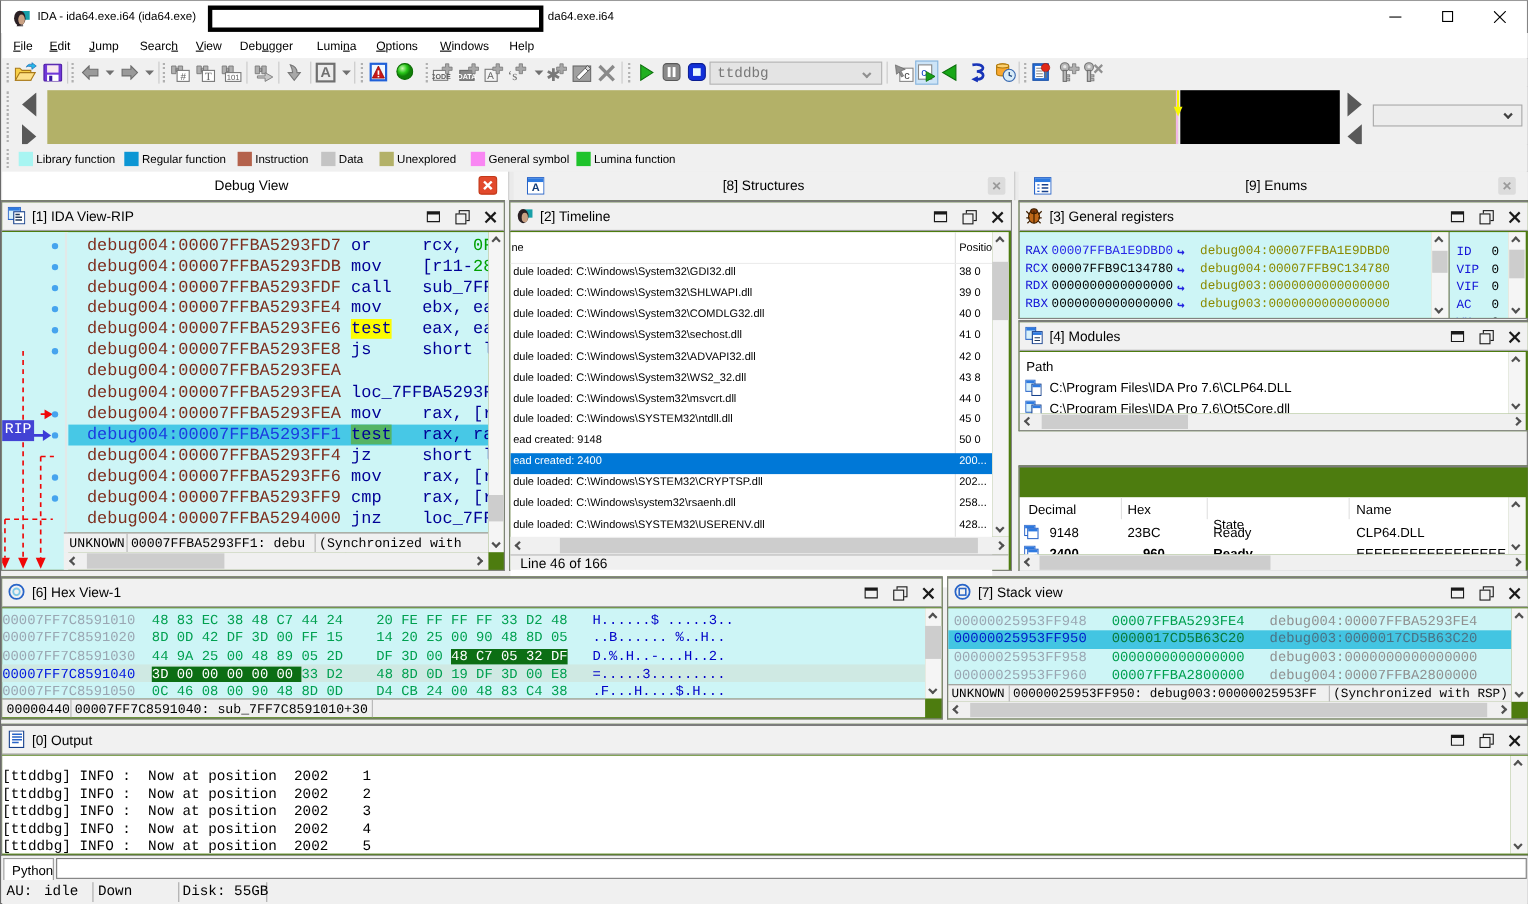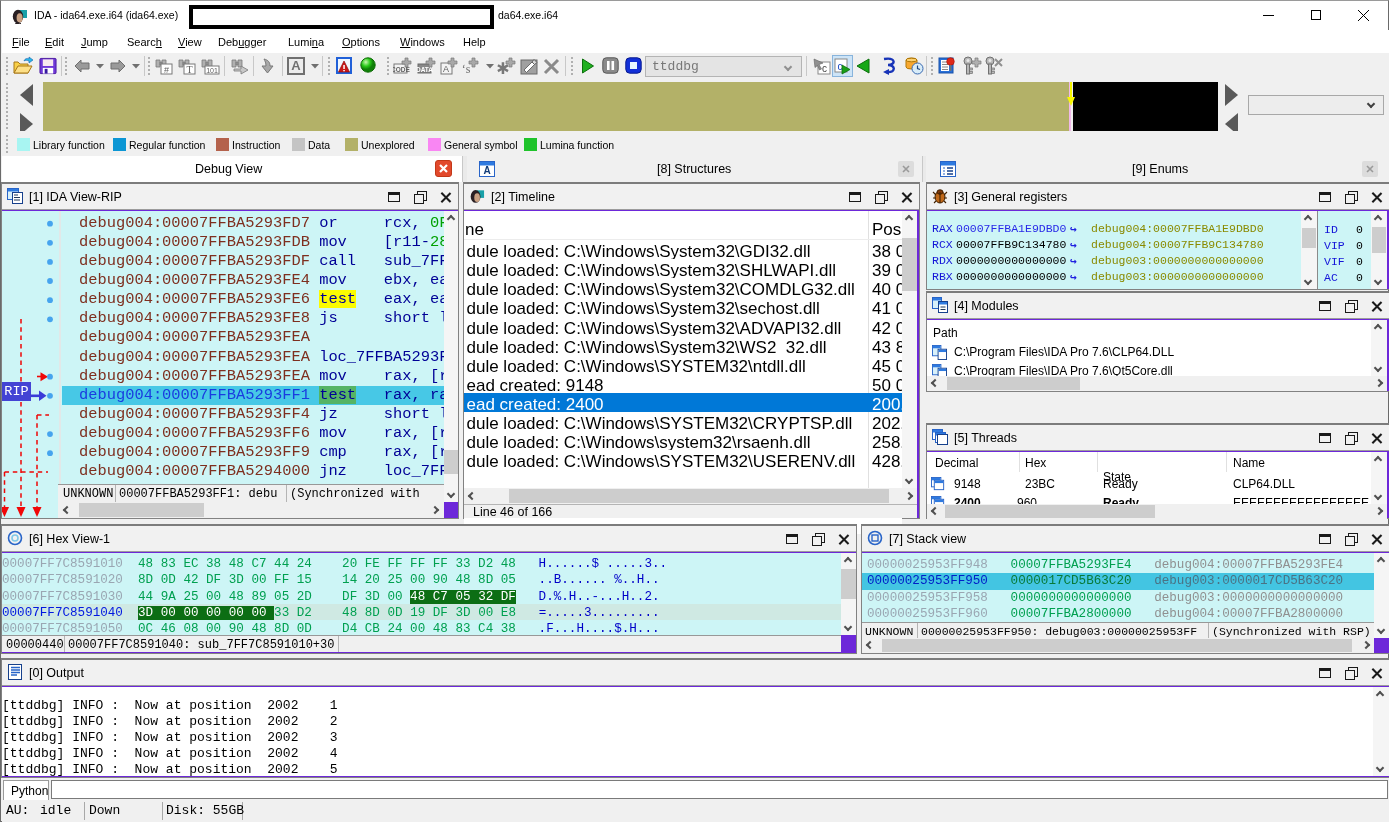--- a/index.html
+++ b/index.html
@@ -1,20 +1,20 @@
 <!DOCTYPE html>
 <html><head><meta charset="utf-8"><style>
 *{margin:0;padding:0;box-sizing:border-box}
 body{font-family:"Liberation Sans",sans-serif;background:#fff;width:1389px;height:822px;overflow:hidden}
 #w{position:relative;width:1389px;height:822px;background:#f0f0f0;border:1px solid #6a6a6a;border-top:1px solid #9a9a9a}
 .abs{position:absolute}
 .mono{font-family:"Liberation Mono",monospace}
 .pre{white-space:pre}
 
-.panel{position:absolute;border:1px solid #828282;border-top:2px solid #7c7c7c;background:#6d28d9}
+.panel{position:absolute;border:1px solid #828282;border-top:2px solid #7c7c7c;background:#4d7c0f}
 .ttl{position:absolute;left:0;right:0;top:0;height:26px;background:#f1f1f1;border-bottom:1px solid #9c9c9c;font-size:12.5px;color:#000}
 .ttl .txt{position:absolute;left:27px;top:6px}
 .ico16{position:absolute;left:5px;top:4px;width:16px;height:16px}
 
 .wb{position:absolute;top:7px;width:12px;height:12px}
 .wb-max{border:1px solid #1a1a1a;border-top:3px solid #1a1a1a;width:12px;height:10px;top:8px}
 .wb-float{width:12px;height:12px}
 .wb-float:before{content:"";position:absolute;left:3px;top:0;width:8px;height:8px;border:1px solid #1a1a1a}
 .wb-float:after{content:"";position:absolute;left:0;top:3px;width:8px;height:8px;border:1px solid #1a1a1a;background:#f1f1f1}
 .wb-x{width:13px;height:13px;top:7px;font-size:0}
@@ -434,21 +434,21 @@
           <rect x="8" y="2" width="8" height="8" fill="#18a0a8"></rect>
           <ellipse cx="7" cy="8.5" rx="5.2" ry="6.8" fill="#2a2024"></ellipse>
           <ellipse cx="8.6" cy="9.8" rx="3" ry="4.6" fill="#c9a183"></ellipse>
         </svg>
     <span class="txt">[2] Timeline</span>
     <div class="wb wb-max" style="right:58px"></div>
     <div class="wb wb-float" style="right:32px"></div>
     <div class="wb wb-x" style="right:6px">✕</div>
   </div>
 
-  <div class="abs" style="left:0;top:27px;width:438px;height:323px;background:#fff;overflow:hidden;font-size:17px">
+  <div class="abs" style="left:0;top:27px;width:438px;height:323px;background:#fff;overflow:hidden;font-size:10px">
     <div class="abs" style="left:404px;top:0;width:1px;height:277px;background:#e0e0e0"></div>
     <span class="abs" style="left:1px;top:9px">ne</span>
     <span class="abs" style="left:408px;top:9px">Positio</span>
     <div class="abs" style="left:0;top:28px;width:438px;height:1px;background:#ececec"></div>
     <div id="tlrows" class="abs" style="left:0;top:29px;width:438px">
       <div class="tlr">
             <span>dule loaded: C:\Windows\System32\GDI32.dll</span>
             <i>38 0</i>
           </div>
       <div class="tlr">
@@ -463,20 +463,24 @@
             <span>dule loaded: C:\Windows\System32\sechost.dll</span>
             <i>41 0</i>
           </div>
       <div class="tlr">
             <span>dule loaded: C:\Windows\System32\ADVAPI32.dll</span>
             <i>42 0</i>
           </div>
       <div class="tlr">
             <span>dule loaded: C:\Windows\System32\WS2_32.dll</span>
             <i>43 8</i>
+          </div>
+      <div class="tlr">
+            <span>dule loaded: C:\Windows\System32\msvcrt.dll</span>
+            <i>44 0</i>
           </div>
       <div class="tlr">
             <span>dule loaded: C:\Windows\SYSTEM32\ntdll.dll</span>
             <i>45 0</i>
           </div>
       <div class="tlr">
             <span>ead created: 9148</span>
             <i>50 0</i>
           </div>
       <div class="tlr sel">
@@ -608,33 +612,20 @@
     <div class="ch chd" style="left:4px;bottom:5px"></div>
   </div>
   <div class="abs" style="left:0;top:83px;width:460px;height:15px;background:#f0f0f0">
     <div class="ch chl" style="left:5px;top:4px"></div>
     <div class="ch chr" style="right:5px;top:4px"></div>
     <div class="sbt" style="left:20px;top:1px;width:133px;height:13px"></div>
   </div>
 </div>
 
 <div class="panel" id="p-thr" style="left:925px;top:422px;width:464px;height:96px">
-  <div class="ttl">
-    <svg class="ico16" viewBox="0 0 16 16">
-          <rect x="0.5" y="0.5" width="10" height="10" fill="#fff" stroke="#2864c8"></rect>
-          <rect x="1" y="1" width="9" height="2.5" fill="#2e7ae0"></rect>
-          <rect x="3.5" y="3.5" width="10" height="10" fill="#fff" stroke="#2864c8"></rect>
-          <rect x="4" y="4" width="9" height="2.5" fill="#2e7ae0"></rect>
-          <rect x="5.5" y="5.5" width="10" height="10" fill="#fff" stroke="#16408c"></rect>
-        </svg>
-    <span class="txt">[5] Threads</span>
-    <div class="wb wb-max" style="right:58px"></div>
-    <div class="wb wb-float" style="right:32px"></div>
-    <div class="wb wb-x" style="right:6px">✕</div>
-  </div>
   <div class="abs" style="left:0;top:27px;width:444px;height:52px;background:#fff;overflow:hidden;font-size:12px">
     <div class="abs" style="left:92px;top:0;width:1px;height:20px;background:#e0e0e0"></div>
     <div class="abs" style="left:170px;top:0;width:1px;height:20px;background:#e0e0e0"></div>
     <div class="abs" style="left:299px;top:0;width:1px;height:20px;background:#e0e0e0"></div>
     <span class="abs" style="left:8px;top:4px">Decimal</span>
     <span class="abs" style="left:98px;top:4px">Hex</span>
     <span class="abs" style="left:176px;top:18px">State</span>
     <span class="abs" style="left:306px;top:4px">Name</span>
     <svg class="abs" style="left:4px;top:25px" width="15" height="15" viewBox="0 0 16 16">
           <rect x="0.5" y="0.5" width="10" height="10" fill="#fff" stroke="#2864c8"></rect>
@@ -646,21 +637,21 @@
     <span class="abs" style="left:98px;top:25px">23BC</span>
     <span class="abs" style="left:176px;top:25px">Ready</span>
     <span class="abs" style="left:306px;top:25px">CLP64.DLL</span>
     <svg class="abs" style="left:4px;top:44px" width="15" height="15" viewBox="0 0 16 16">
           <rect x="0.5" y="0.5" width="10" height="10" fill="#fff" stroke="#2864c8"></rect>
           <rect x="1" y="1" width="9" height="2.5" fill="#2e7ae0"></rect>
           <rect x="3.5" y="3.5" width="10" height="10" fill="#fff" stroke="#2864c8"></rect>
           <rect x="4" y="4" width="9" height="2.5" fill="#2e7ae0"></rect>
         </svg>
     <span class="abs" style="left:27px;top:44px;font-weight:bold">2400</span>
-    <span class="abs" style="left:90px;top:44px;font-weight:normal">960</span>
+    <span class="abs" style="left:112px;top:44px;font-weight:bold">960</span>
     <span class="abs" style="left:176px;top:44px;font-weight:bold">Ready</span>
     <span class="abs" style="left:306px;top:44px;font-weight:normal">EEEEEEEEEEEEEEEEE</span>
   </div>
   <div class="abs" style="left:444px;top:27px;width:16px;height:52px;background:#f5f5f5">
     <div class="ch chu" style="left:4px;top:5px"></div>
     <div class="ch chd" style="left:4px;bottom:5px"></div>
   </div>
   <div class="abs" style="left:0;top:79px;width:460px;height:15px;background:#f0f0f0">
     <div class="ch chl" style="left:5px;top:4px"></div>
     <div class="ch chr" style="right:5px;top:4px"></div>

